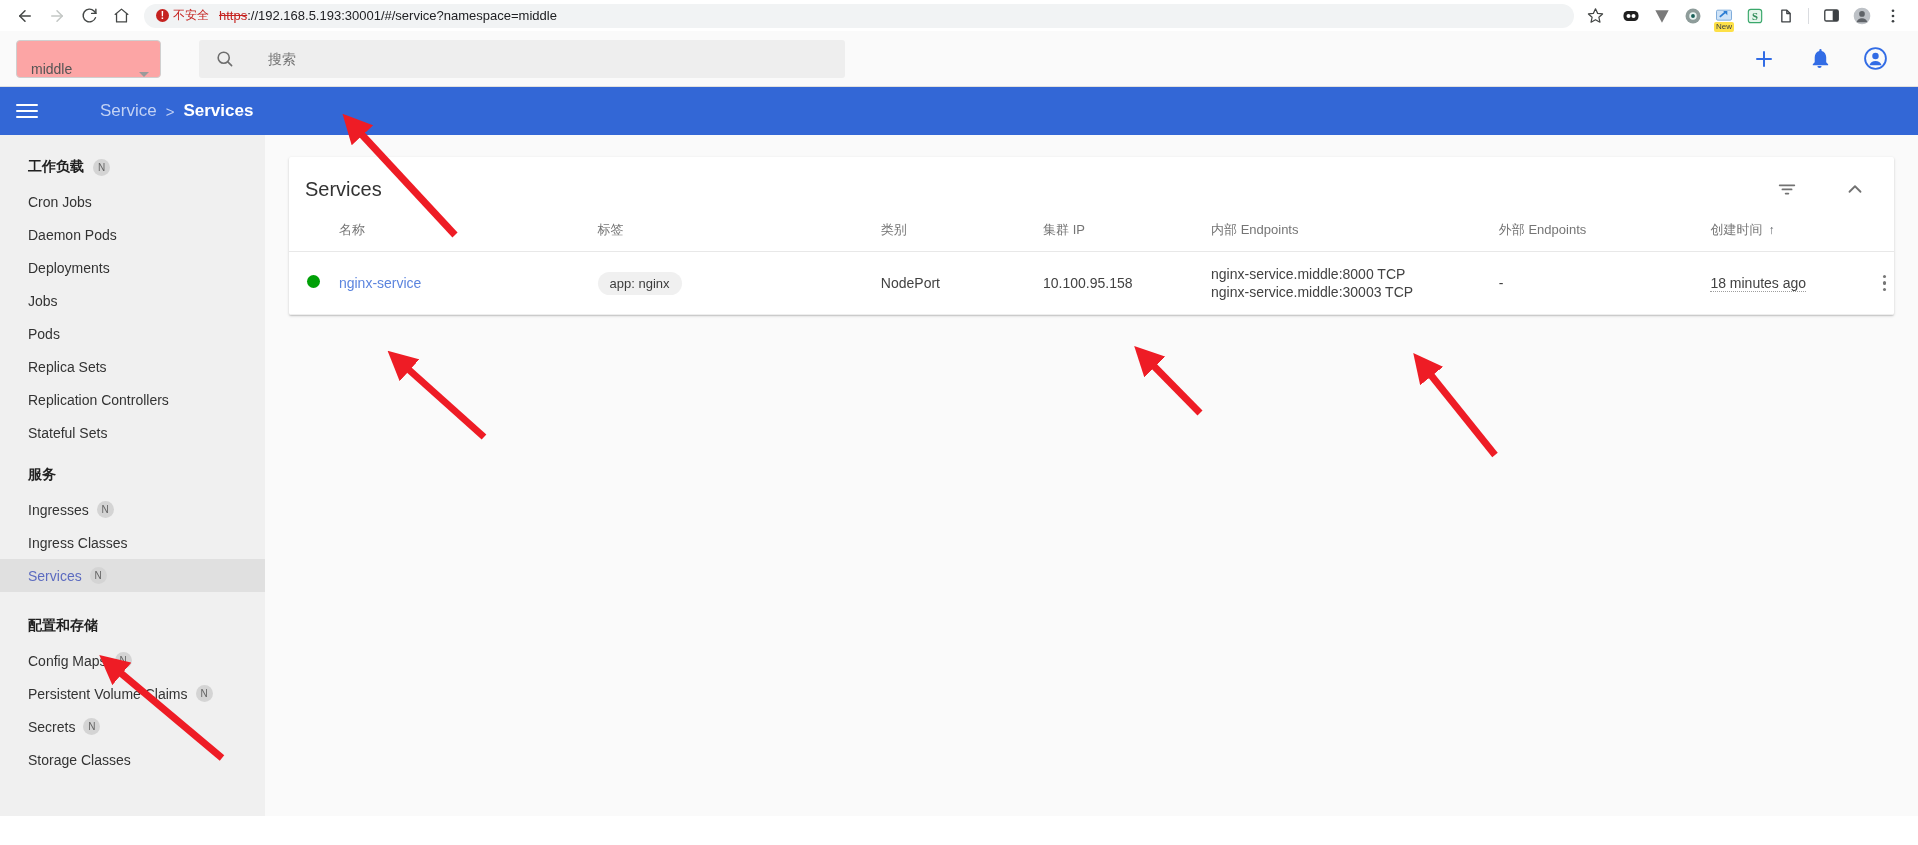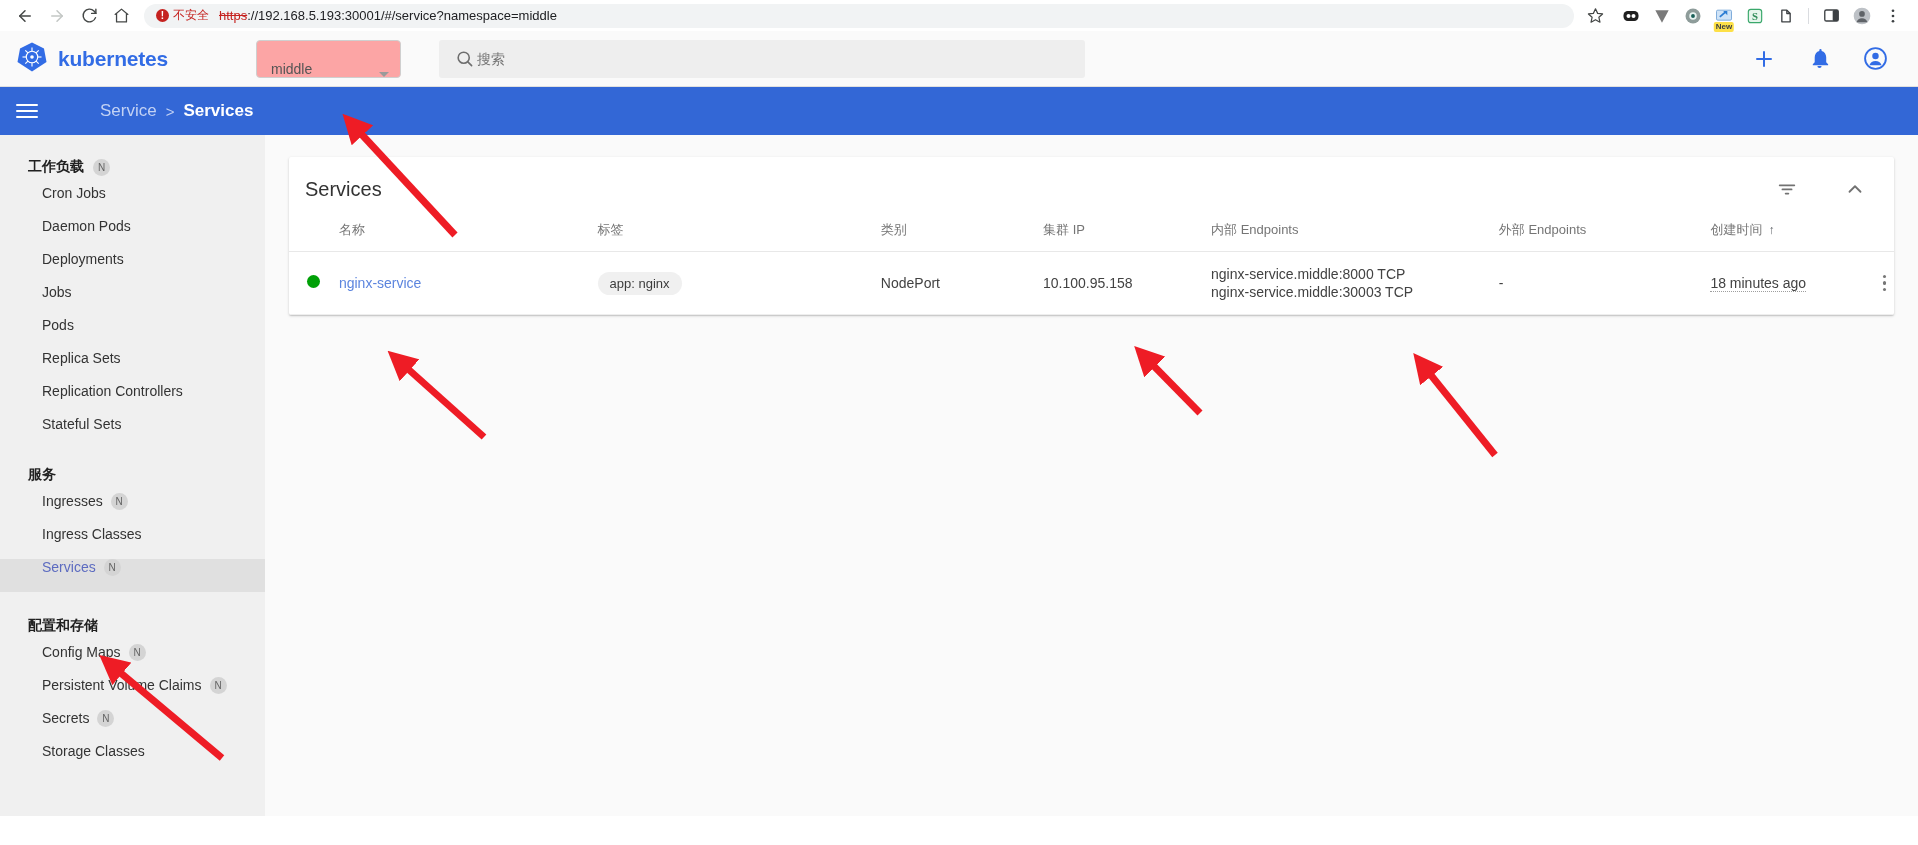--- a/index.html
+++ b/index.html
@@ -93,21 +93,20 @@
     position: absolute;
     bottom: -5px; left: 50%;
     transform: translateX(-50%);
     background: #fde047;
     color: #3c4043;
     font-size: 8px;
     padding: 0px 2px;
     border-radius: 2px;
     line-height: 10px;
     white-space: nowrap;
-    font-weight: bold;
   }
   .chrome-divider {
     width: 1px; height: 16px;
     background: #dadce0;
     margin: 0 2px;
   }
 
   .bookmarks-bar {
     height: 29px;
     background: #ffffff;
@@ -166,21 +165,21 @@
   }
   .search-box {
     margin-left: 38px;
     height: 38px;
     flex: 0 0 646px;
     background: #eeeeee;
     border-radius: 3px;
     display: flex;
     align-items: center;
     padding: 0 16px;
-    gap: 1px;
+    gap: 32px;
   }
   .search-box input {
     border: none;
     background: transparent;
     outline: none;
     font-size: 14px;
     color: #444;
     width: 100%;
     font-family: inherit;
   }
@@ -228,23 +227,23 @@
     color: #212121;
     font-weight: bold;
     padding: 9px 0 9px 28px;
     display: flex;
     align-items: center;
     gap: 9px;
   }
   .nav-item {
     height: 33px;
     display: flex;
-    align-items: flex-start;
+    align-items: center;
     gap: 8px;
-    padding-left: 42px;
+    padding-left: 28px;
     font-size: 14px;
     color: #333333;
     border-radius: 0;
   }
   .nav-item.active {
     background: #e0e0e0;
     color: #5c6bc0;
   }
   .badge-n {
     width: 17px; height: 17px;
@@ -445,40 +444,20 @@
             <circle cx="12" cy="5" r="1.8"></circle>
             <circle cx="12" cy="12" r="1.8"></circle>
             <circle cx="12" cy="19" r="1.8"></circle>
           </svg>
       </div>
     </div>
   </div>
 
 
   <div class="k8s-header">
-    <div class="k8s-logo">
-      <span>
-        <svg width="32" height="32" viewBox="0 0 64 64">
-          <polygon points="32,3 56,15 61,42 32,61 3,42 8,15" fill="#326ce5"></polygon>
-          <g fill="none" stroke="#ffffff" stroke-width="2.3">
-            <circle cx="32" cy="32" r="11.5"></circle>
-            <circle cx="32" cy="32" r="3.6" fill="#ffffff" stroke="none"></circle>
-            <line x1="32" y1="20.5" x2="32" y2="13"></line>
-            <line x1="32" y1="43.5" x2="32" y2="51"></line>
-            <line x1="20.5" y1="32" x2="13" y2="32"></line>
-            <line x1="43.5" y1="32" x2="51" y2="32"></line>
-            <line x1="23.9" y1="23.9" x2="18.6" y2="18.6"></line>
-            <line x1="40.1" y1="40.1" x2="45.4" y2="45.4"></line>
-            <line x1="40.1" y1="23.9" x2="45.4" y2="18.6"></line>
-            <line x1="23.9" y1="40.1" x2="18.6" y2="45.4"></line>
-          </g>
-        </svg>
-      </span>
-      <span class="k8s-logo-text">kubernetes</span>
-    </div>
 
     <div class="ns-select">
       <span>middle</span>
       <span class="ns-caret"></span>
     </div>
 
     <div class="search-box">
       <span style="color:#6e6e6e;display:flex;">
         <svg width="19" height="19" viewBox="0 0 24 24" fill="none" stroke="currentColor" stroke-width="2">
             <circle cx="11" cy="11" r="7"></circle>

